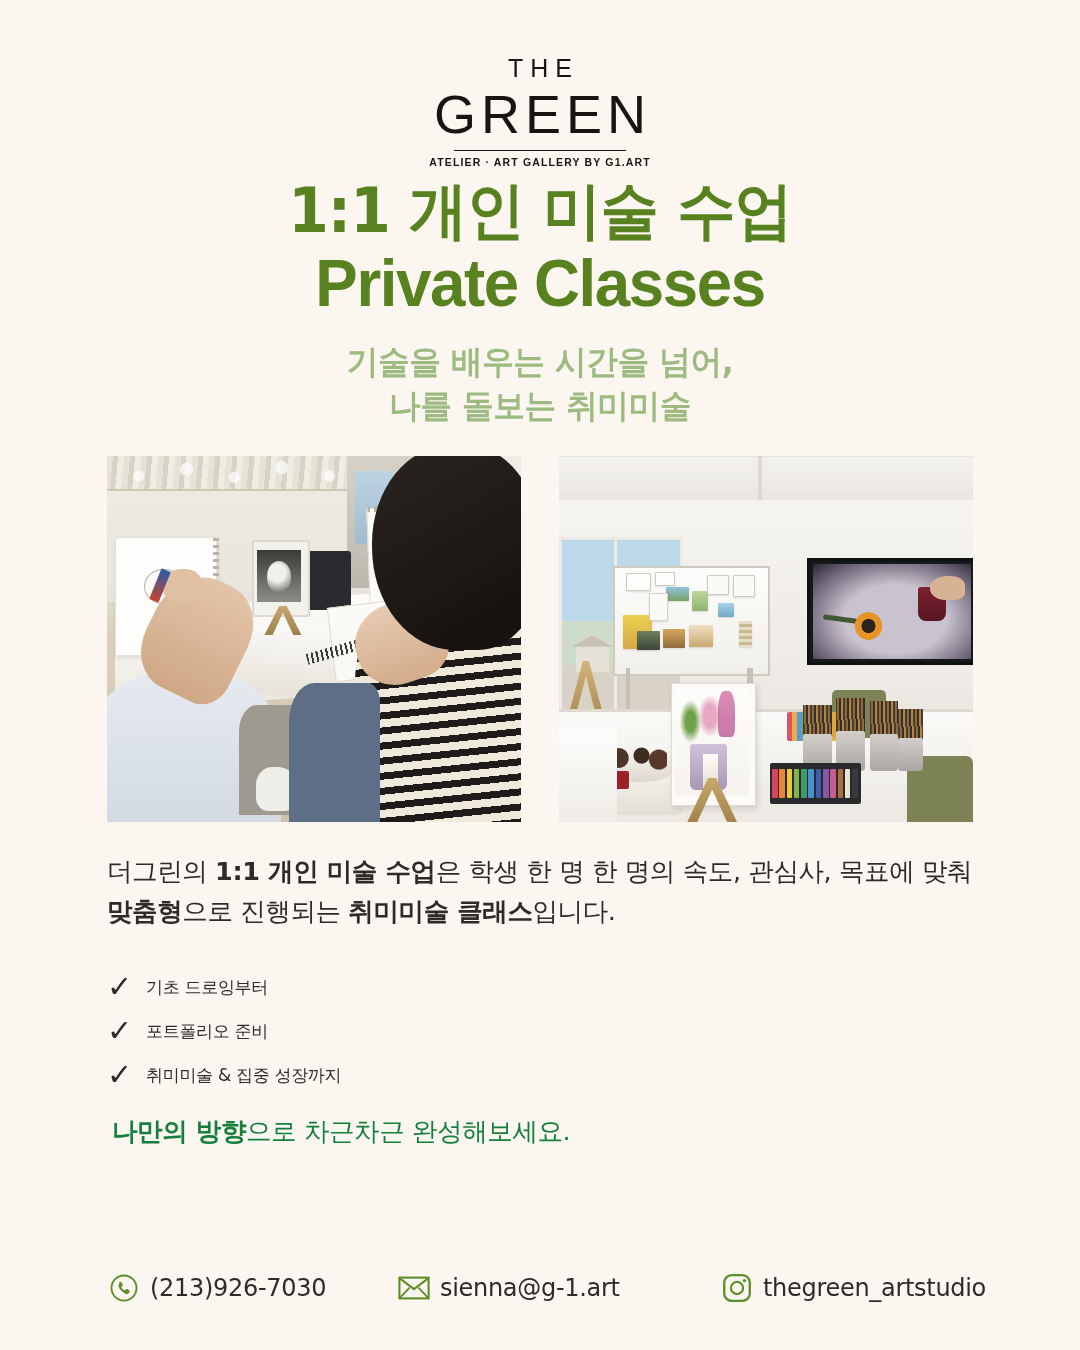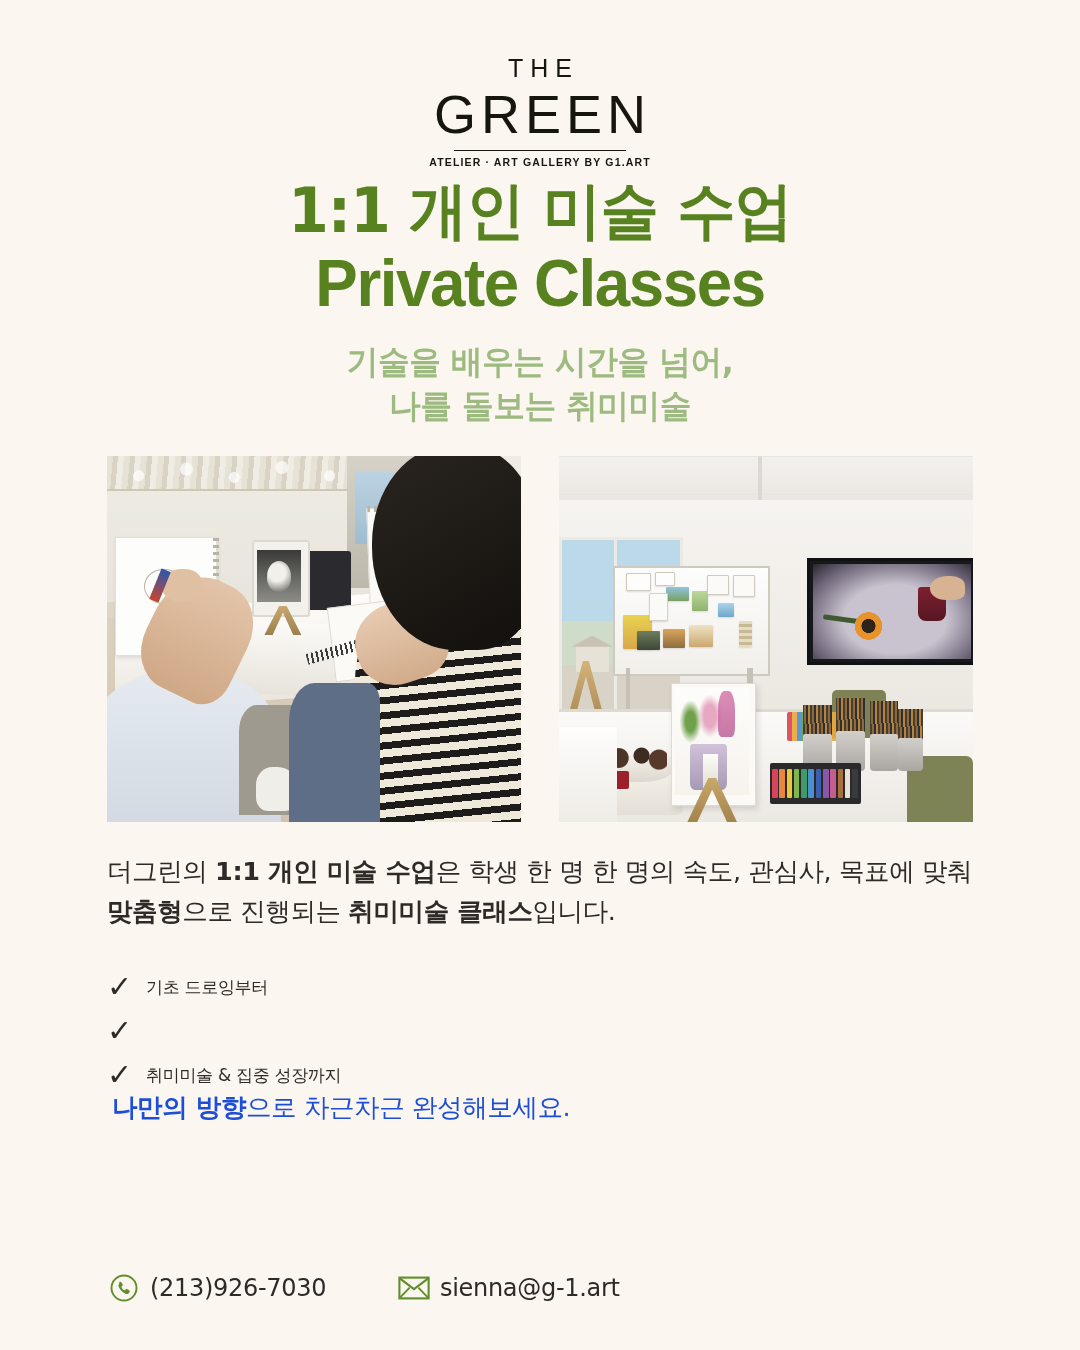--- a/index.html
+++ b/index.html
@@ -311,24 +311,24 @@
     font-family: "DejaVu Sans", sans-serif;
     font-size: 17px;
     color: #2e2a28;
     letter-spacing: -0.3px;
     padding-left: 3px;
   }
 
   .closing {
     position: absolute;
     left: 112px;
-    top: 1090px;
+    top: 1114px;
     font-family: "DejaVu Sans", sans-serif;
     font-size: 25.5px;
-    color: #1d4ed8;
+    color: #15803d;
     letter-spacing: -0.4px;
   }
   .closing b { font-weight: 700; }
 
   
   .footer {
     position: absolute;
     left: 107px;
     top: 1265px;
     width: 886px;
@@ -498,20 +498,21 @@
 
   <div class="body-copy"><span>더그린의 </span><b>1:1 개인 미술 수업</b><span>은 학생 한 명 한 명의 속도, 관심사, 목표에 맞춰 </span><b>맞춤형</b><span>으로 진행되는 </span><b>취미미술 클래스</b><span>입니다.</span></div>
 
   <div class="checklist">
       <div class="check-row">
         <span class="check-mark">✓</span>
         <span class="check-text">기초 드로잉부터</span>
       </div>
       <div class="check-row">
         <span class="check-mark">✓</span>
+        <span class="check-text">포트폴리오 준비</span>
       </div>
       <div class="check-row">
         <span class="check-mark">✓</span>
         <span class="check-text">취미미술 &amp; 집중 성장까지</span>
       </div>
     </div>
 
   <div class="closing"><b>나만의 방향</b><span>으로 차근차근 완성해보세요.</span></div>
 
   <div class="footer">
@@ -530,16 +531,26 @@
       <span class="f-ico">
         <svg width="32" height="26" viewBox="0 0 32 26">
           <rect x="1.4" y="2.6" width="29.2" height="20.8" fill="none" stroke="#5f8f2a" stroke-width="2.1"></rect>
           <path d="M1.8 3.4 16 14.2 30.2 3.4" fill="none" stroke="#5f8f2a" stroke-width="2.1" stroke-linejoin="round"></path>
           <path d="M1.8 22.8 11.6 12.6M30.2 22.8 20.4 12.6" fill="none" stroke="#5f8f2a" stroke-width="1.9"></path>
         </svg>
       </span>
       <span class="f-txt">sienna@g-1.art</span>
     </div>
 
+    <div class="f-item f-insta">
+      <span class="f-ico">
+        <svg width="30" height="30" viewBox="0 0 30 30">
+          <rect x="2.2" y="2.2" width="25.6" height="25.6" rx="7.4" ry="7.4" fill="none" stroke="#5f8f2a" stroke-width="2.3"></rect>
+          <circle cx="15" cy="15" r="6.1" fill="none" stroke="#5f8f2a" stroke-width="2.2"></circle>
+          <circle cx="22.4" cy="7.6" r="1.7" fill="#5f8f2a"></circle>
+        </svg>
+      </span>
+      <span class="f-txt">thegreen_artstudio</span>
+    </div>
 
   </div>
 
 </div>
 
 </body></html>

